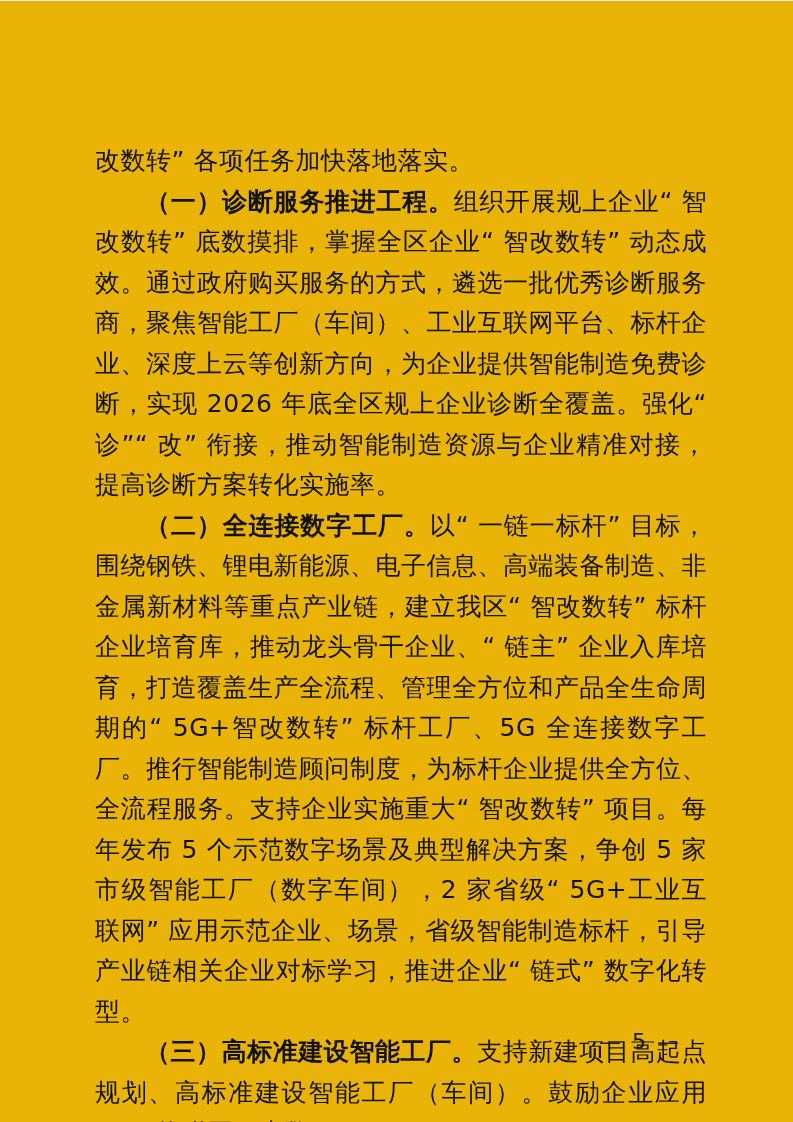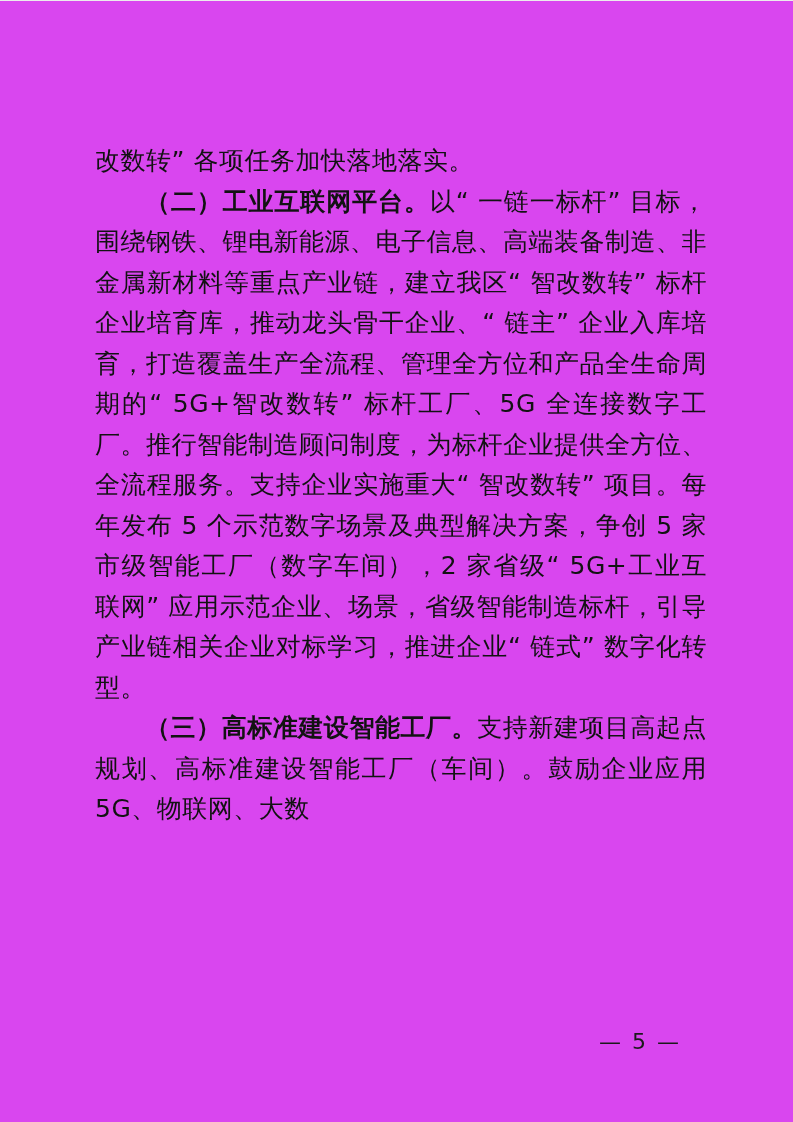--- a/index.html
+++ b/index.html
@@ -4,21 +4,21 @@
 <style>
   html, body {
     margin: 0;
     padding: 0;
     background: #ffffff;
   }
   .doc-page {
     position: relative;
     width: 793px;
     height: 1122px;
-    background: #d946ef;
+    background: #eab308;
     overflow: hidden;
     font-family: "DejaVu Sans", "Liberation Sans", sans-serif;
     color: #121212;
     box-sizing: border-box;
     border-top: 1px solid #ececec;
   }
   .doc-body {
     position: absolute;
     left: 95px;
     top: 140px;
@@ -53,17 +53,18 @@
     font-weight: 400;
     white-space: nowrap;
   }
 </style>
 </head>
 <body>
 
 <div class="doc-page">
   <div class="doc-body">
       <p class=""><span class="seg-regular">改数转” 各项任务加快落地落实。</span></p>
-      <p class="indent"><span class="seg-bold">（二）工业互联网平台。</span><span class="seg-regular">以“ 一链一标杆” 目标，围绕钢铁、锂电新能源、电子信息、高端装备制造、非金属新材料等重点产业链，建立我区“ 智改数转” 标杆企业培育库，推动龙头骨干企业、“ 链主” 企业入库培育，打造覆盖生产全流程、管理全方位和产品全生命周期的“ 5G+智改数转” 标杆工厂、5G 全连接数字工厂。推行智能制造顾问制度，为标杆企业提供全方位、全流程服务。支持企业实施重大“ 智改数转” 项目。每年发布 5 个示范数字场景及典型解决方案，争创 5 家市级智能工厂（数字车间），2 家省级“ 5G+工业互联网” 应用示范企业、场景，省级智能制造标杆，引导产业链相关企业对标学习，推进企业“ 链式” 数字化转型。</span></p>
+      <p class="indent"><span class="seg-bold">（一）诊断服务推进工程。</span><span class="seg-regular">组织开展规上企业“ 智改数转” 底数摸排，掌握全区企业“ 智改数转” 动态成效。通过政府购买服务的方式，遴选一批优秀诊断服务商，聚焦智能工厂（车间）、工业互联网平台、标杆企业、深度上云等创新方向，为企业提供智能制造免费诊断，实现 2026 年底全区规上企业诊断全覆盖。强化“ 诊”“ 改” 衔接，推动智能制造资源与企业精准对接，提高诊断方案转化实施率。</span></p>
+      <p class="indent"><span class="seg-bold">（二）全连接数字工厂。</span><span class="seg-regular">以“ 一链一标杆” 目标，围绕钢铁、锂电新能源、电子信息、高端装备制造、非金属新材料等重点产业链，建立我区“ 智改数转” 标杆企业培育库，推动龙头骨干企业、“ 链主” 企业入库培育，打造覆盖生产全流程、管理全方位和产品全生命周期的“ 5G+智改数转” 标杆工厂、5G 全连接数字工厂。推行智能制造顾问制度，为标杆企业提供全方位、全流程服务。支持企业实施重大“ 智改数转” 项目。每年发布 5 个示范数字场景及典型解决方案，争创 5 家市级智能工厂（数字车间），2 家省级“ 5G+工业互联网” 应用示范企业、场景，省级智能制造标杆，引导产业链相关企业对标学习，推进企业“ 链式” 数字化转型。</span></p>
       <p class="indent"><span class="seg-bold">（三）高标准建设智能工厂。</span><span class="seg-regular">支持新建项目高起点规划、高标准建设智能工厂（车间）。鼓励企业应用 5G、物联网、大数</span></p>
     </div>
   <div class="page-footer">— 5 —</div>
 </div>
 
 </body></html>

